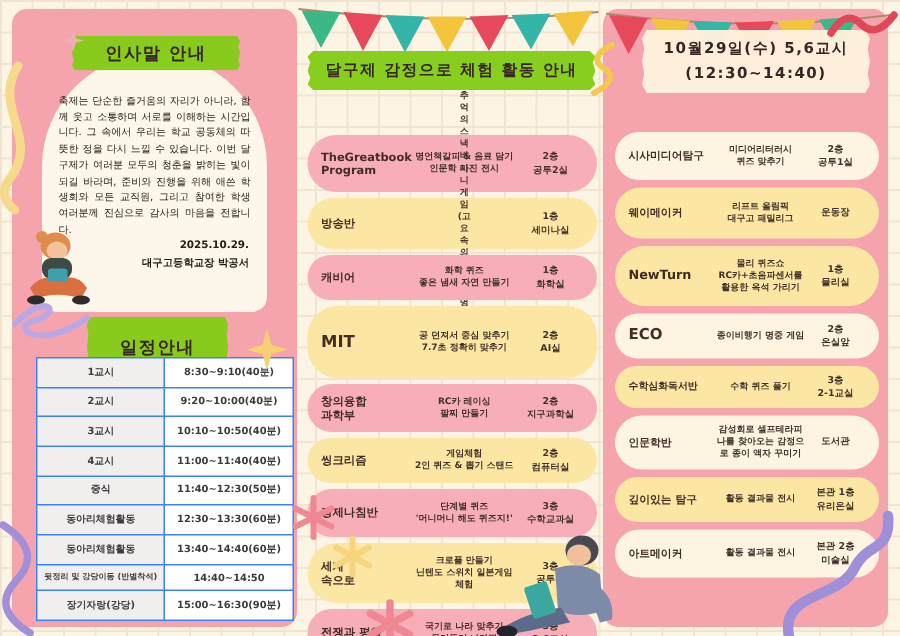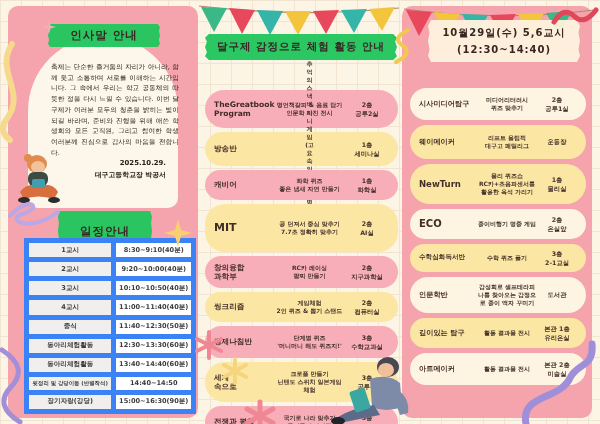--- a/index.html
+++ b/index.html
@@ -11,43 +11,43 @@
     background-size:21px 21px;
     font-family:"DejaVu Sans",sans-serif;color:#3a2a24;
   }
   .panel{position:absolute;top:6px;height:412px;background:#f5a3ac;border-radius:10px;}
   .panel.left{left:8px;width:190px;}
   .panel.right{left:402px;width:190px;}
 
   
   .tape{
     position:absolute;display:flex;align-items:center;justify-content:center;
-    background:#22c55e;opacity:.96;
+    background:#84cc16;opacity:.96;
     clip-path:polygon(2% 0,98% 0,100% 14%,99% 30%,100% 50%,99% 70%,100% 86%,98% 100%,2% 100%,0 86%,1% 70%,0 50%,1% 30%,0 14%);
   }
   .tape span{font-weight:800;color:#31211d;letter-spacing:1px;}
   .tape.cream{background:#fdf2dd;}
 
   
   .arch{
     position:absolute;left:20px;top:30px;width:150px;height:172px;
     background:#fdf6ea;border-radius:75px 75px 10px 10px;
   }
   .greet{
-    position:absolute;left:23px;top:26px;width:128px;margin:0;
+    position:absolute;left:11px;top:26px;width:128px;margin:0;
     font-size:6.7px;line-height:1.6;text-align:justify;color:#262019;
   }
   .sig{position:absolute;right:12px;top:122px;width:110px;text-align:right;
        font-size:6.9px;line-height:1.7;color:#262019;font-weight:600;}
   table.sched{
     position:absolute;left:16px;top:232px;width:172px;height:176px;
     border-collapse:collapse;background:#fff;table-layout:fixed;
   }
   table.sched td{
-    border:5px solid #3b82f6;text-align:center;vertical-align:middle;
+    border:1px solid #3b82f6;text-align:center;vertical-align:middle;
     font-size:6.6px;color:#3b3b3b;font-weight:600;padding:0 2px;
   }
   td.tl{width:47%;background:#f1eeee;}
   td.tl.small{font-size:5.4px;}
 
   
   .cards{position:absolute;display:flex;flex-direction:column;margin-top:28px;}
   .cards.mid{left:205px;top:62px;width:193px;gap:4px;}
   .cards.rgt{left:410px;top:60px;width:176px;gap:5px;}
   .card{

